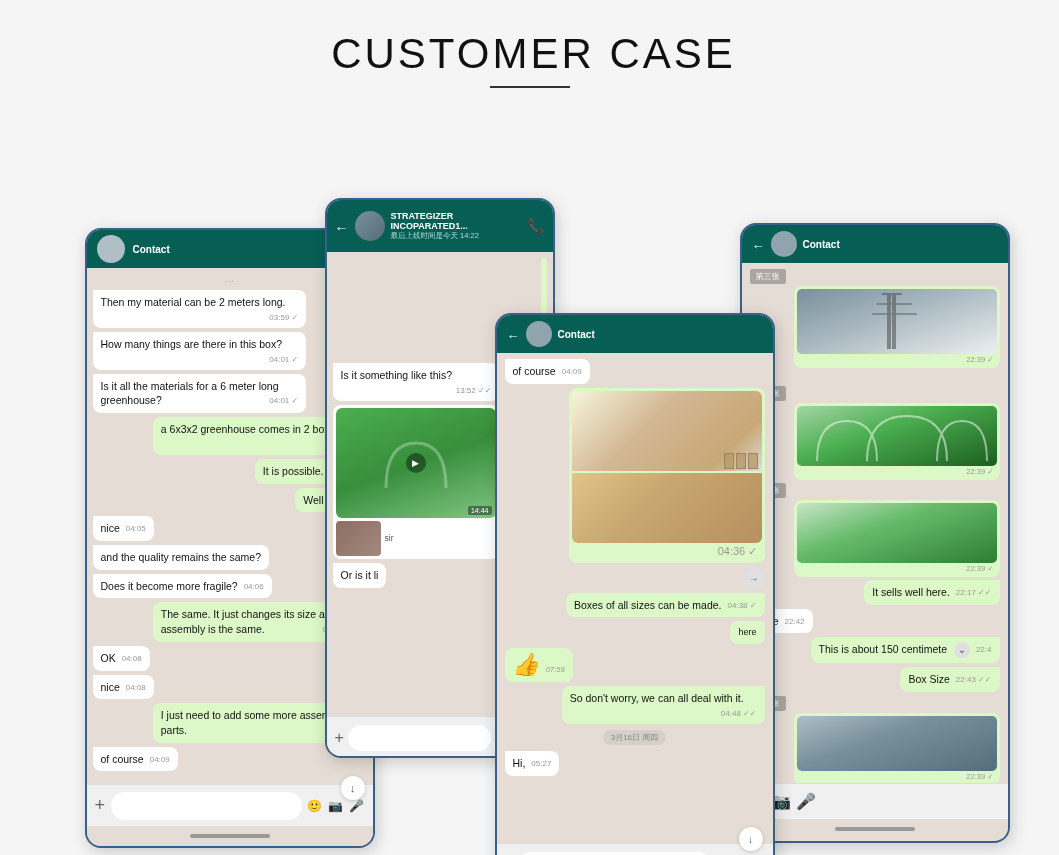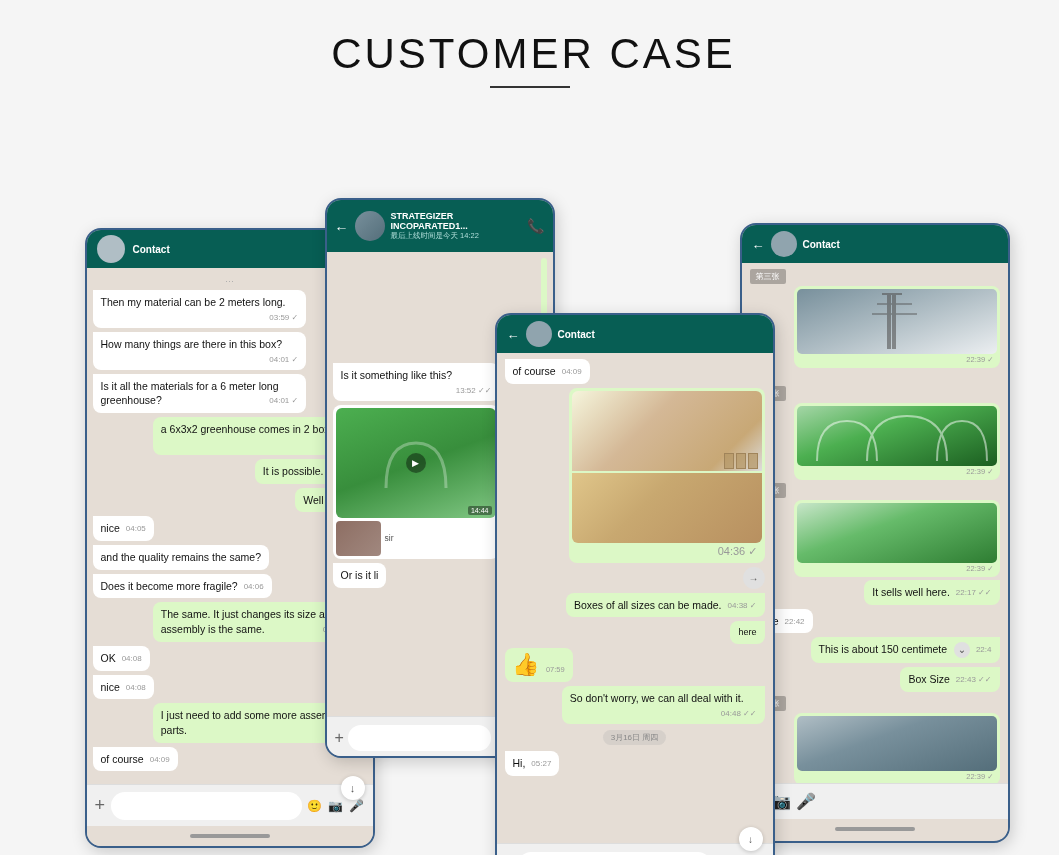--- a/index.html
+++ b/index.html
@@ -345,21 +345,21 @@
       </div>
       <div class="msg-row right">
         <div class="bubble sent">Boxes of all sizes can be made.<span class="time"> 04:38 ✓</span></div>
       </div>
 
       <div class="msg-row right">
         <div class="bubble sent" style="font-size:9px;">here</div>
       </div>
 
       <div class="msg-row left">
-        <div style="background:#dcf8c6;border-radius:8px;padding:4px 8px;font-size:22px;">👍<span style="font-size:7.5px;color:#999;margin-left:6px;">07:59</span></div>
+        <div style="background:#dcf8c6;border-radius:8px;padding:4px 8px;font-size:22px;font-style:italic;">👍<span style="font-size:7.5px;color:#999;margin-left:6px;">07:59</span></div>
       </div>
       <div class="msg-row right">
         <div class="bubble sent">So don't worry, we can all deal with it.<span class="time"> 04:48 ✓✓</span></div>
       </div>
       <div style="text-align:center;font-size:8px;color:#888;background:rgba(180,180,180,0.3);border-radius:8px;padding:2px 8px;margin:6px auto;width:fit-content;">3月16日 周四</div>
       <div class="msg-row left">
         <div class="bubble received">Hi,<span class="time"> 05:27</span></div>
       </div>
     </div>
 

